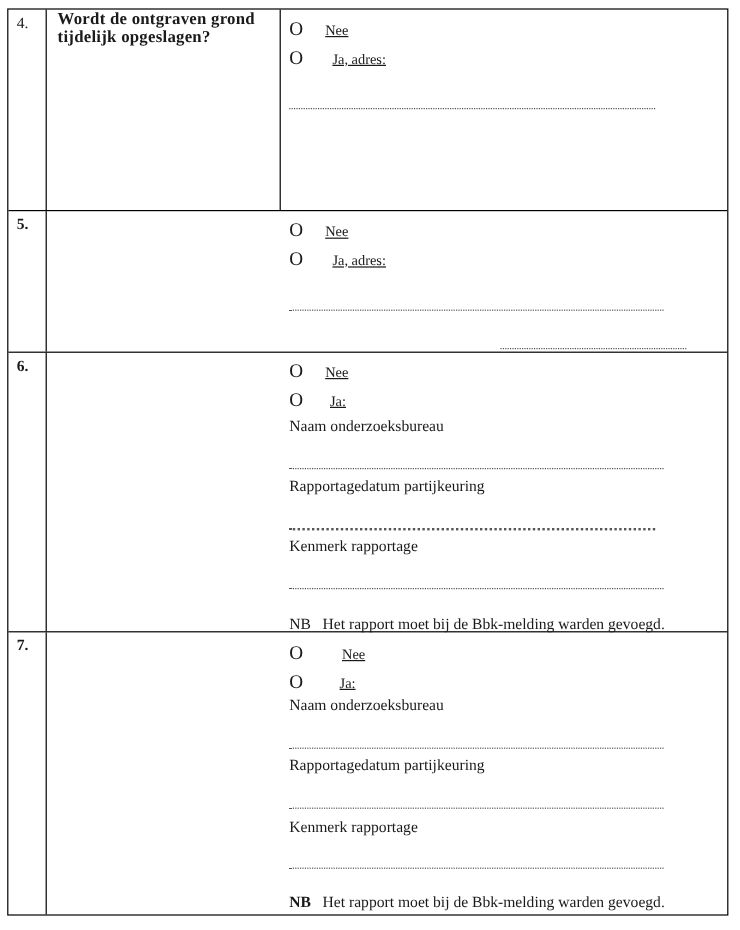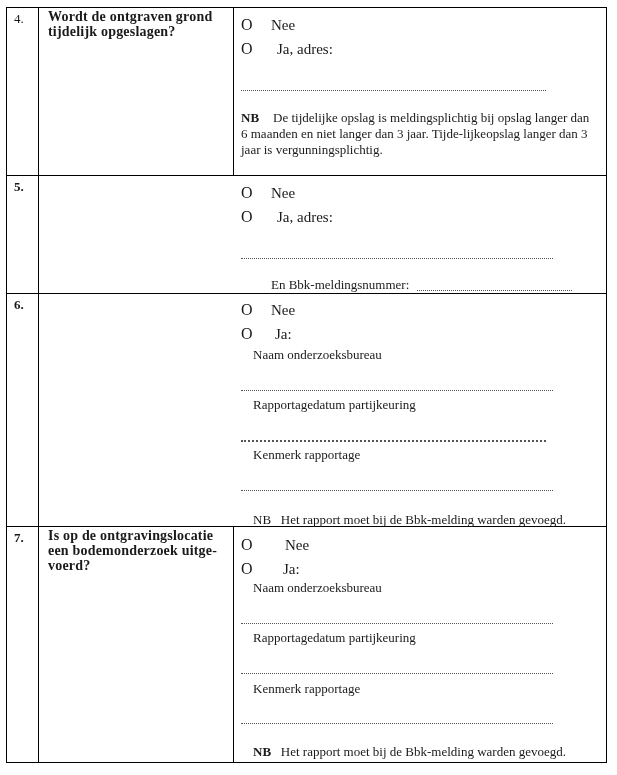--- a/index.html
+++ b/index.html
@@ -14,23 +14,23 @@
   .row-6 { top: 286px; height: 233px; }
   .row-7 { top: 519px; height: 235px; }
   .cell { position: absolute; top: 0; bottom: 0; box-sizing: border-box; }
   .c-num { left: 0; width: 32px; border-right: 1px solid #000; padding: 3px 0 0 7px; font-size: 13px; }
   .c-num.bold { font-weight: bold; }
   .c-q { left: 32px; width: 195px; border-right: 1px solid #000; padding: 1px 0 0 9px;
          font-weight: bold; font-size: 14px; line-height: 15px; letter-spacing: 0.2px; }
   .c-a { left: 227px; right: 0; padding: 0 0 0 7px; font-size: 13px; }
   .opt { position: absolute; left: 7px; display: flex; align-items: center; }
   .radio { font-size: 16px; width: 30px; font-family: "Liberation Serif", serif; }
-  .lbl { font-size: 15px; }
+  .lbl { font-size: 12px; text-decoration: underline; }
   .line { position: absolute; left: 7px; height: 0; border-top: 1px dotted #555; }
-  .txt { position: absolute; left: 19px; font-size: 13px; white-space: nowrap; }
+  .txt { position: absolute; left: 7px; font-size: 13px; white-space: nowrap; }
   .nb { position: absolute; left: 7px; right: 8px; font-size: 13px; line-height: 16px; }
   .nb b { margin-right: 14px; }
 </style>
 </head>
 <body>
 
 <div class="form-table">
 
   <div class="row row-4">
     <div class="cell c-num">4.</div>
@@ -38,39 +38,35 @@
     <div class="cell c-a">
       <div class="opt" style="top:8px">
         <span class="radio">O</span>
         <span class="lbl">Nee</span>
       </div>
       <div class="opt" style="top:32px">
         <span class="radio">O</span>
         <span class="lbl" style="margin-left:6px">Ja, adres:</span>
       </div>
       <div class="line" style="top:82px;width:305px"></div>
-      <div class="nb" style="top:102px">
-        <b>NB</b><span>De tijdelijke opslag is meldingsplichtig bij opslag langer dan 6 maanden en niet langer dan 3 jaar. Tijde-lijkeopslag langer dan 3 jaar is vergunningsplichtig.</span>
-      </div>
     </div>
   </div>
 
   <div class="row row-5">
     <div class="cell c-num bold">5.</div>
     <div class="cell c-a">
       <div class="opt" style="top:8px">
         <span class="radio">O</span>
         <span class="lbl">Nee</span>
       </div>
       <div class="opt" style="top:32px">
         <span class="radio">O</span>
         <span class="lbl" style="margin-left:6px">Ja, adres:</span>
       </div>
       <div class="line" style="top:82px;width:312px"></div>
-      <div class="txt" style="top:101px;left:37px">En Bbk-meldingsnummer:</div>
       <div class="line" style="top:114px;left:183px;width:155px"></div>
     </div>
   </div>
 
   <div class="row row-6">
     <div class="cell c-num bold">6.</div>
     <div class="cell c-a">
       <div class="opt" style="top:7px">
         <span class="radio">O</span>
         <span class="lbl">Nee</span>
@@ -86,21 +82,20 @@
       <div class="txt" style="top:153px">Kenmerk rapportage</div>
       <div class="line" style="top:196px;width:312px"></div>
       <div class="txt" style="top:218px">
         <span>NB</span>&nbsp;&nbsp;&nbsp;<span>Het rapport moet bij de Bbk-melding warden gevoegd.</span>
       </div>
     </div>
   </div>
 
   <div class="row row-7">
     <div class="cell c-num bold">7.</div>
-    <div class="cell c-q">Is op de ontgravingslocatie een bodemonderzoek uitge-voerd?</div>
     <div class="cell c-a">
       <div class="opt" style="top:9px">
         <span class="radio" style="width:44px">O</span>
         <span class="lbl">Nee</span>
       </div>
       <div class="opt" style="top:33px">
         <span class="radio" style="width:42px">O</span>
         <span class="lbl">Ja:</span>
       </div>
       <div class="txt" style="top:53px">Naam onderzoeksbureau</div>

